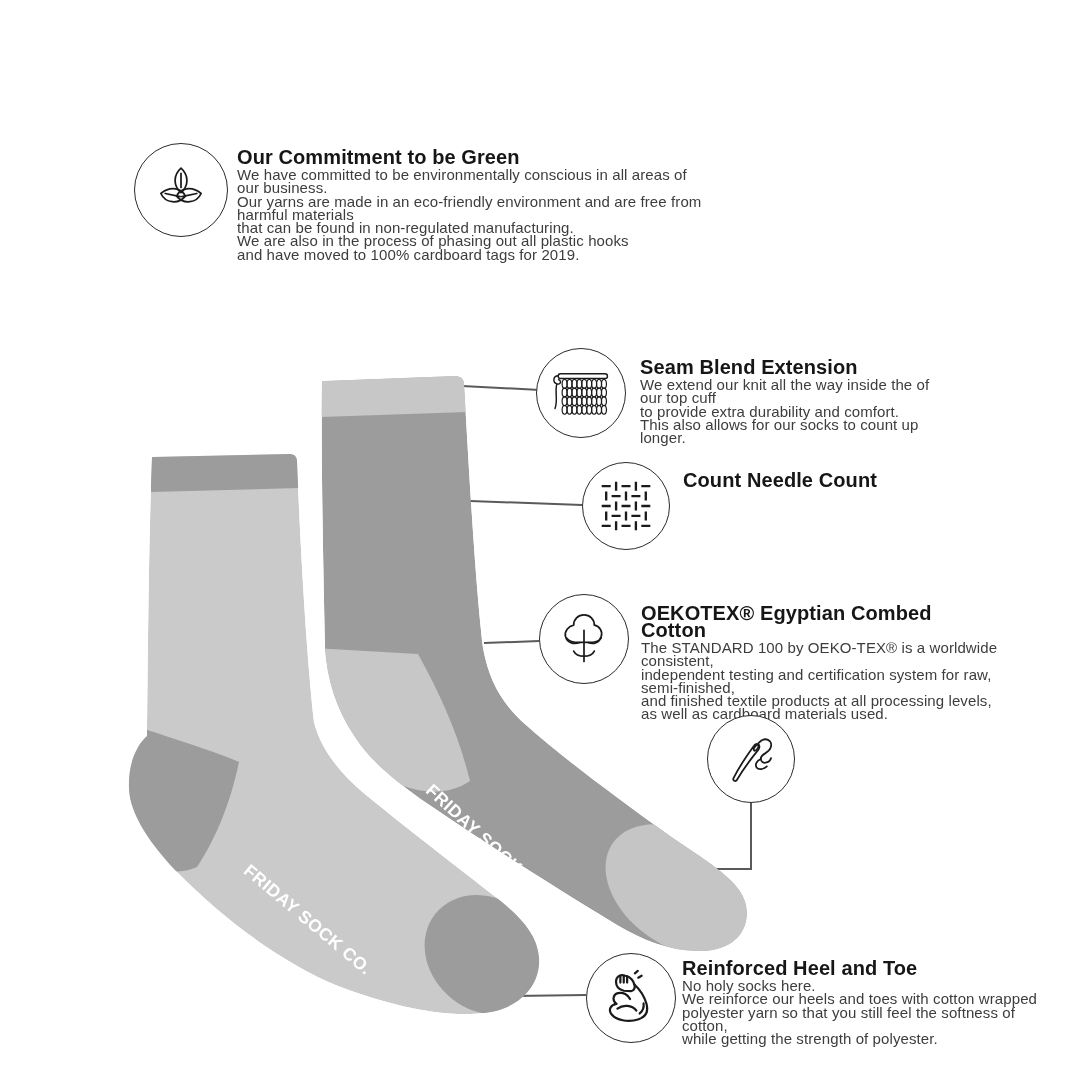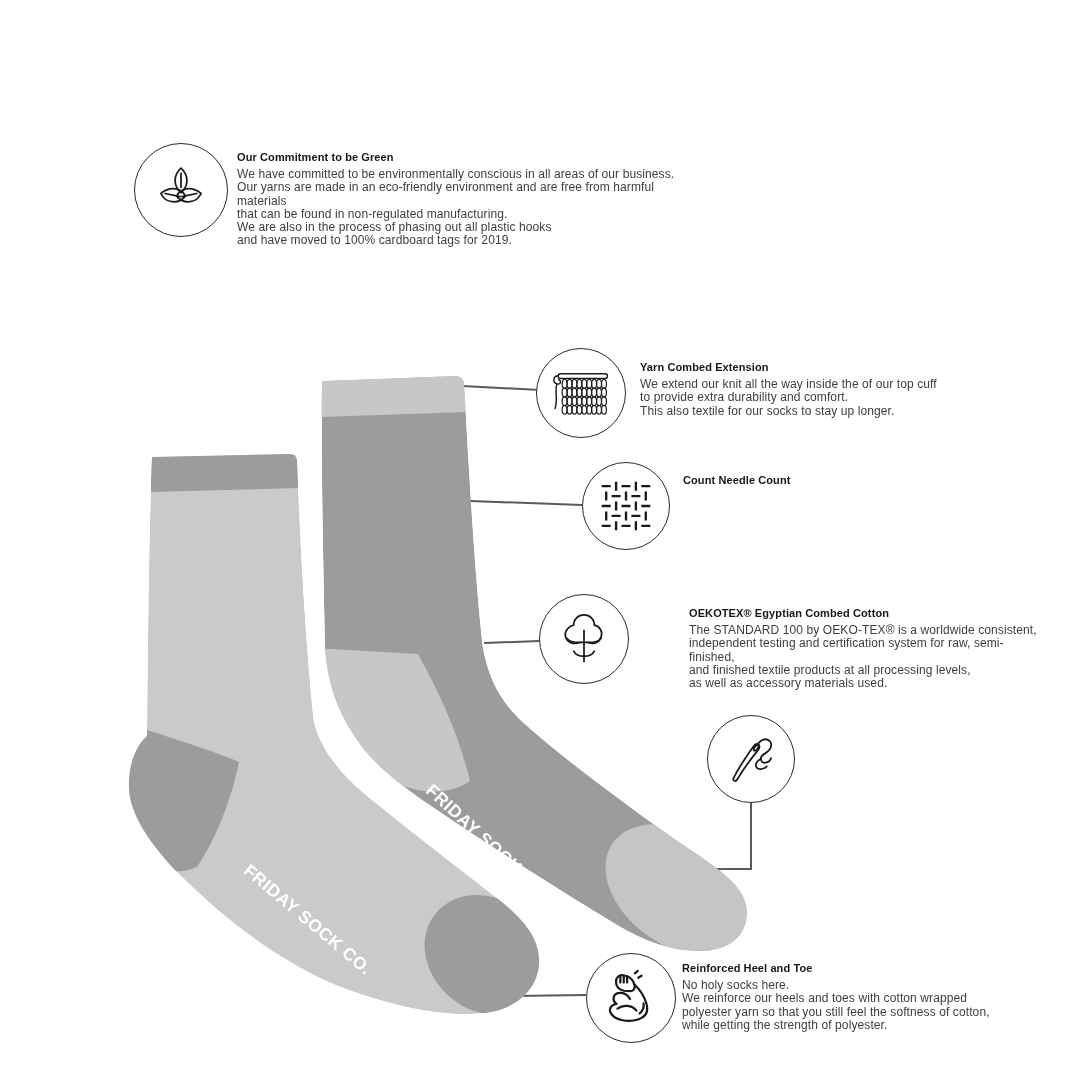--- a/index.html
+++ b/index.html
@@ -3,34 +3,34 @@
 <meta charset="utf-8">
 <style>
   html,body{margin:0;padding:0;background:#fff;}
   .canvas{position:relative;width:1080px;height:1080px;background:#ffffff;overflow:hidden;
           font-family:"Liberation Sans","DejaVu Sans",sans-serif;}
   .socks-svg{position:absolute;left:0;top:0;}
   .icon-circle{position:absolute;background:#fff;border:1.6px solid #2a2a2a;border-radius:50%;
                display:flex;align-items:center;justify-content:center;box-sizing:border-box;}
   .icon-circle svg{display:block;}
   .sec-text{position:absolute;}
-  .sec-text h3{margin:0 0 2px 0;font-size:11px;line-height:17px;font-weight:bold;color:#161616;letter-spacing:.1px;}
-  .sec-text p{margin:0;font-size:12px;line-height:13.3px;color:#3d3d3d;white-space:pre-line;letter-spacing:.1px;}
+  .sec-text h3{margin:0 0 2px 0;font-size:20px;line-height:17px;font-weight:bold;color:#161616;letter-spacing:.1px;}
+  .sec-text p{margin:0;font-size:15px;line-height:13.3px;color:#3d3d3d;white-space:pre-line;letter-spacing:.1px;}
   
   .c1{left:134px;top:143px;width:94px;height:94px;}
   .c2{left:536px;top:348px;width:90px;height:90px;}
   .c3{left:582px;top:462px;width:88px;height:88px;}
   .c4{left:539px;top:594px;width:90px;height:90px;}
   .c5{left:707px;top:715px;width:88px;height:88px;}
   .c6{left:586px;top:953px;width:90px;height:90px;}
   
   .t1{left:237px;top:149px;width:470px;}
   .t2{left:640px;top:359px;width:300px;}
   .t3{left:683px;top:472px;width:380px;}
-  .t4{left:641px;top:605px;width:360px;margin-left:48px;}
+  .t4{left:641px;top:605px;width:360px;}
   .t5{left:804px;top:714px;width:270px;}
   .t6{left:682px;top:960px;width:380px;}
 </style>
 </head>
 <body>
 
 <div class="canvas">
 
   <svg class="socks-svg" width="1080" height="1080" viewBox="0 0 1080 1080">
     <defs>
@@ -106,24 +106,24 @@
       <path d="M7.5 20 C5 29 9 37 5.5 47" stroke-width="1.6"></path>
       <g stroke-width="1.3">
         <use href="#loopRow" transform="translate(0 20)"></use>
         <use href="#loopRow" transform="translate(0 29.5)"></use>
         <use href="#loopRow" transform="translate(0 39)"></use>
         <use href="#loopRow" transform="translate(0 48.5)"></use>
       </g>
     </svg>
   </div>
   <div class="sec-text t2">
-    <h3>Yarn Combed Extension</h3>
+    <h3>Seam Blend Extension</h3>
     <p>We extend our knit all the way inside the of our top cuff
 to provide extra durability and comfort.
-This also textile for our socks to stay up longer.</p>
+This also allows for our socks to count up longer.</p>
   </div>
 
   <div class="icon-circle c3">
     <svg width="54" height="54" viewBox="0 0 60 60" fill="none" stroke="#1a1a1a" stroke-width="2.6">
       <path d="M3 8 H13 M25 8 H35 M47 8 H57"></path>
       <path d="M19 3 V13 M41 3 V13"></path>
       <path d="M8 14 V24 M30 14 V24 M52 14 V24"></path>
       <path d="M14 19 H24 M36 19 H46"></path>
       <path d="M3 30 H13 M25 30 H35 M47 30 H57"></path>
       <path d="M19 25 V35 M41 25 V35"></path>
@@ -144,21 +144,21 @@
       <path d="M35 40 C44 40 48 38 50 35"></path>
       <path d="M30 26 L30 62"></path>
       <path d="M18 50 C22 58 38 58 42 50"></path>
     </svg>
   </div>
   <div class="sec-text t4">
     <h3>OEKOTEX® Egyptian Combed Cotton</h3>
     <p>The STANDARD 100 by OEKO-TEX® is a worldwide consistent,
 independent testing and certification system for raw, semi-finished,
 and finished textile products at all processing levels,
-as well as accessory materials used.</p>
+as well as cardboard materials used.</p>
   </div>
 
   <div class="icon-circle c5">
     <svg width="56" height="56" viewBox="0 0 60 60" fill="none" stroke="#1a1a1a" stroke-width="1.9" stroke-linecap="round" stroke-linejoin="round">
       <path d="M11 51 C17 39 25 27 33 16 C36 11.5 41 14.5 38 20 C29 31 21 42 14.5 53 C13 54.5 10.5 53 11 51 Z"></path>
       <ellipse cx="35.5" cy="18" rx="1.7" ry="3.6" transform="rotate(36 35.5 18)"></ellipse>
       <path d="M38 13 C45 5 54 10 51 18 C48.5 25 40 24 40.5 30 C41 36 50 35 51.5 29"></path>
       <path d="M40.5 30 C36 32 34 36 36 39 C38 42 44 41 47 38"></path>
     </svg>
   </div>

